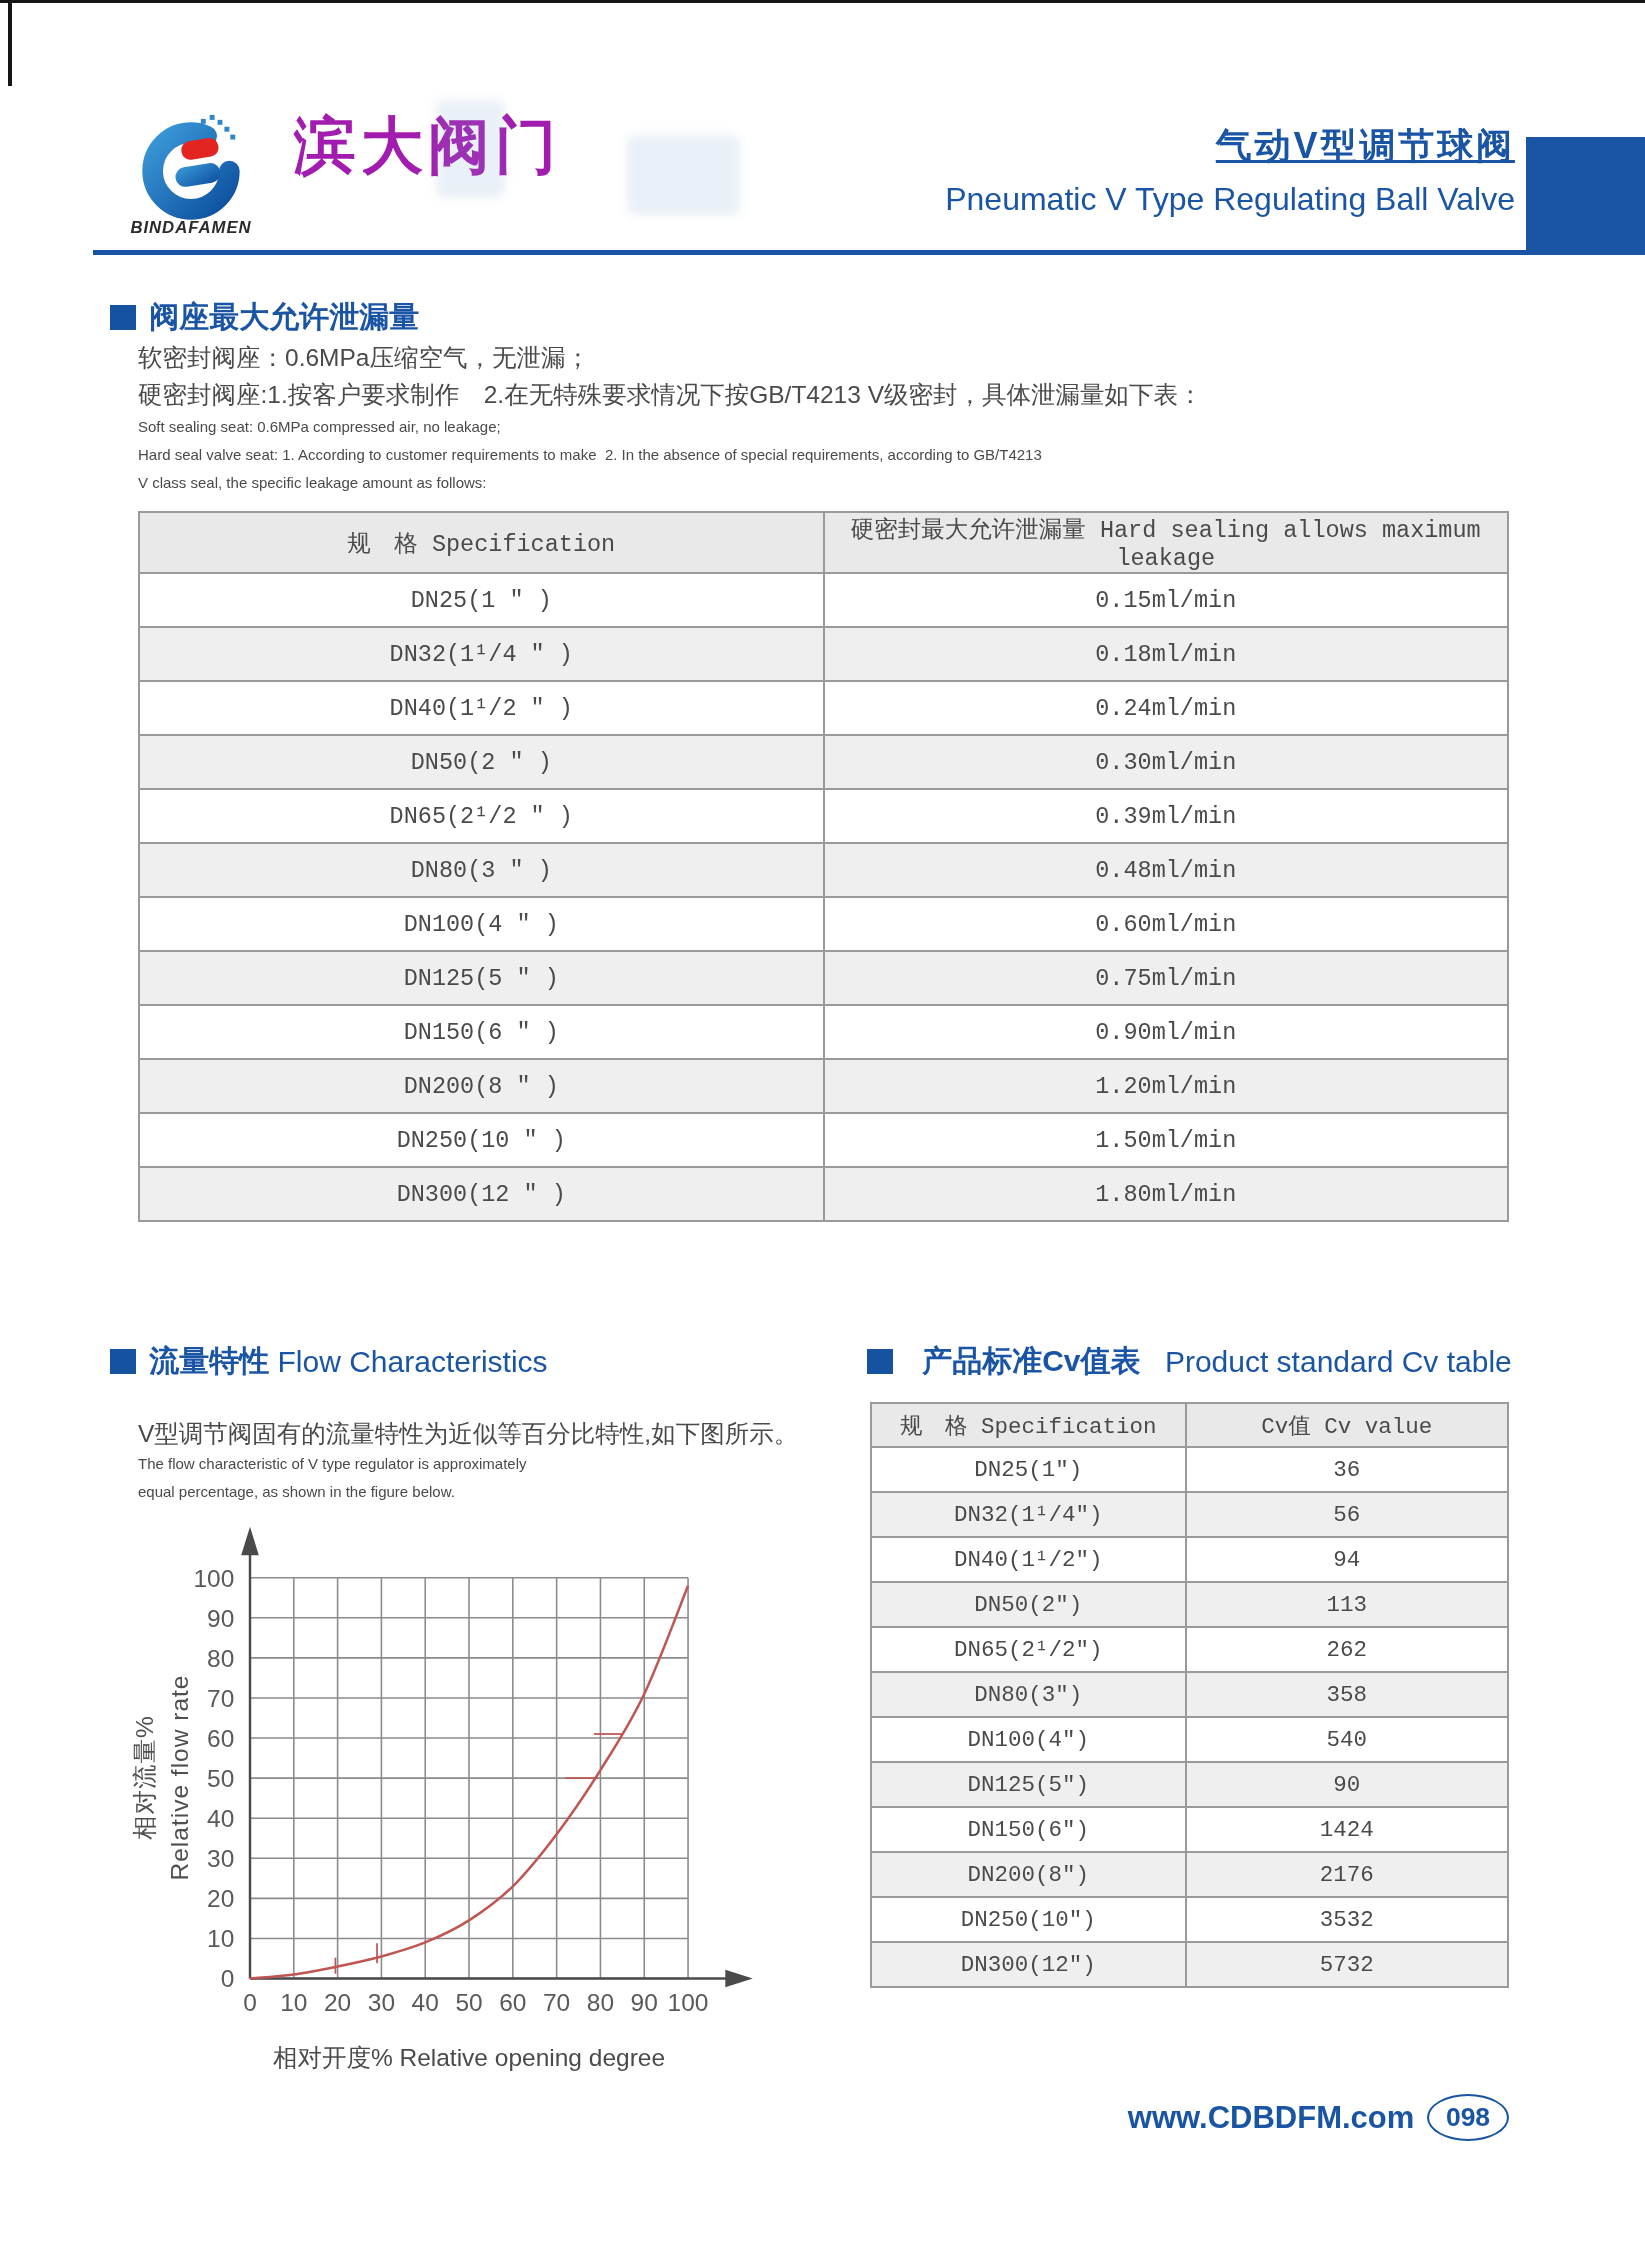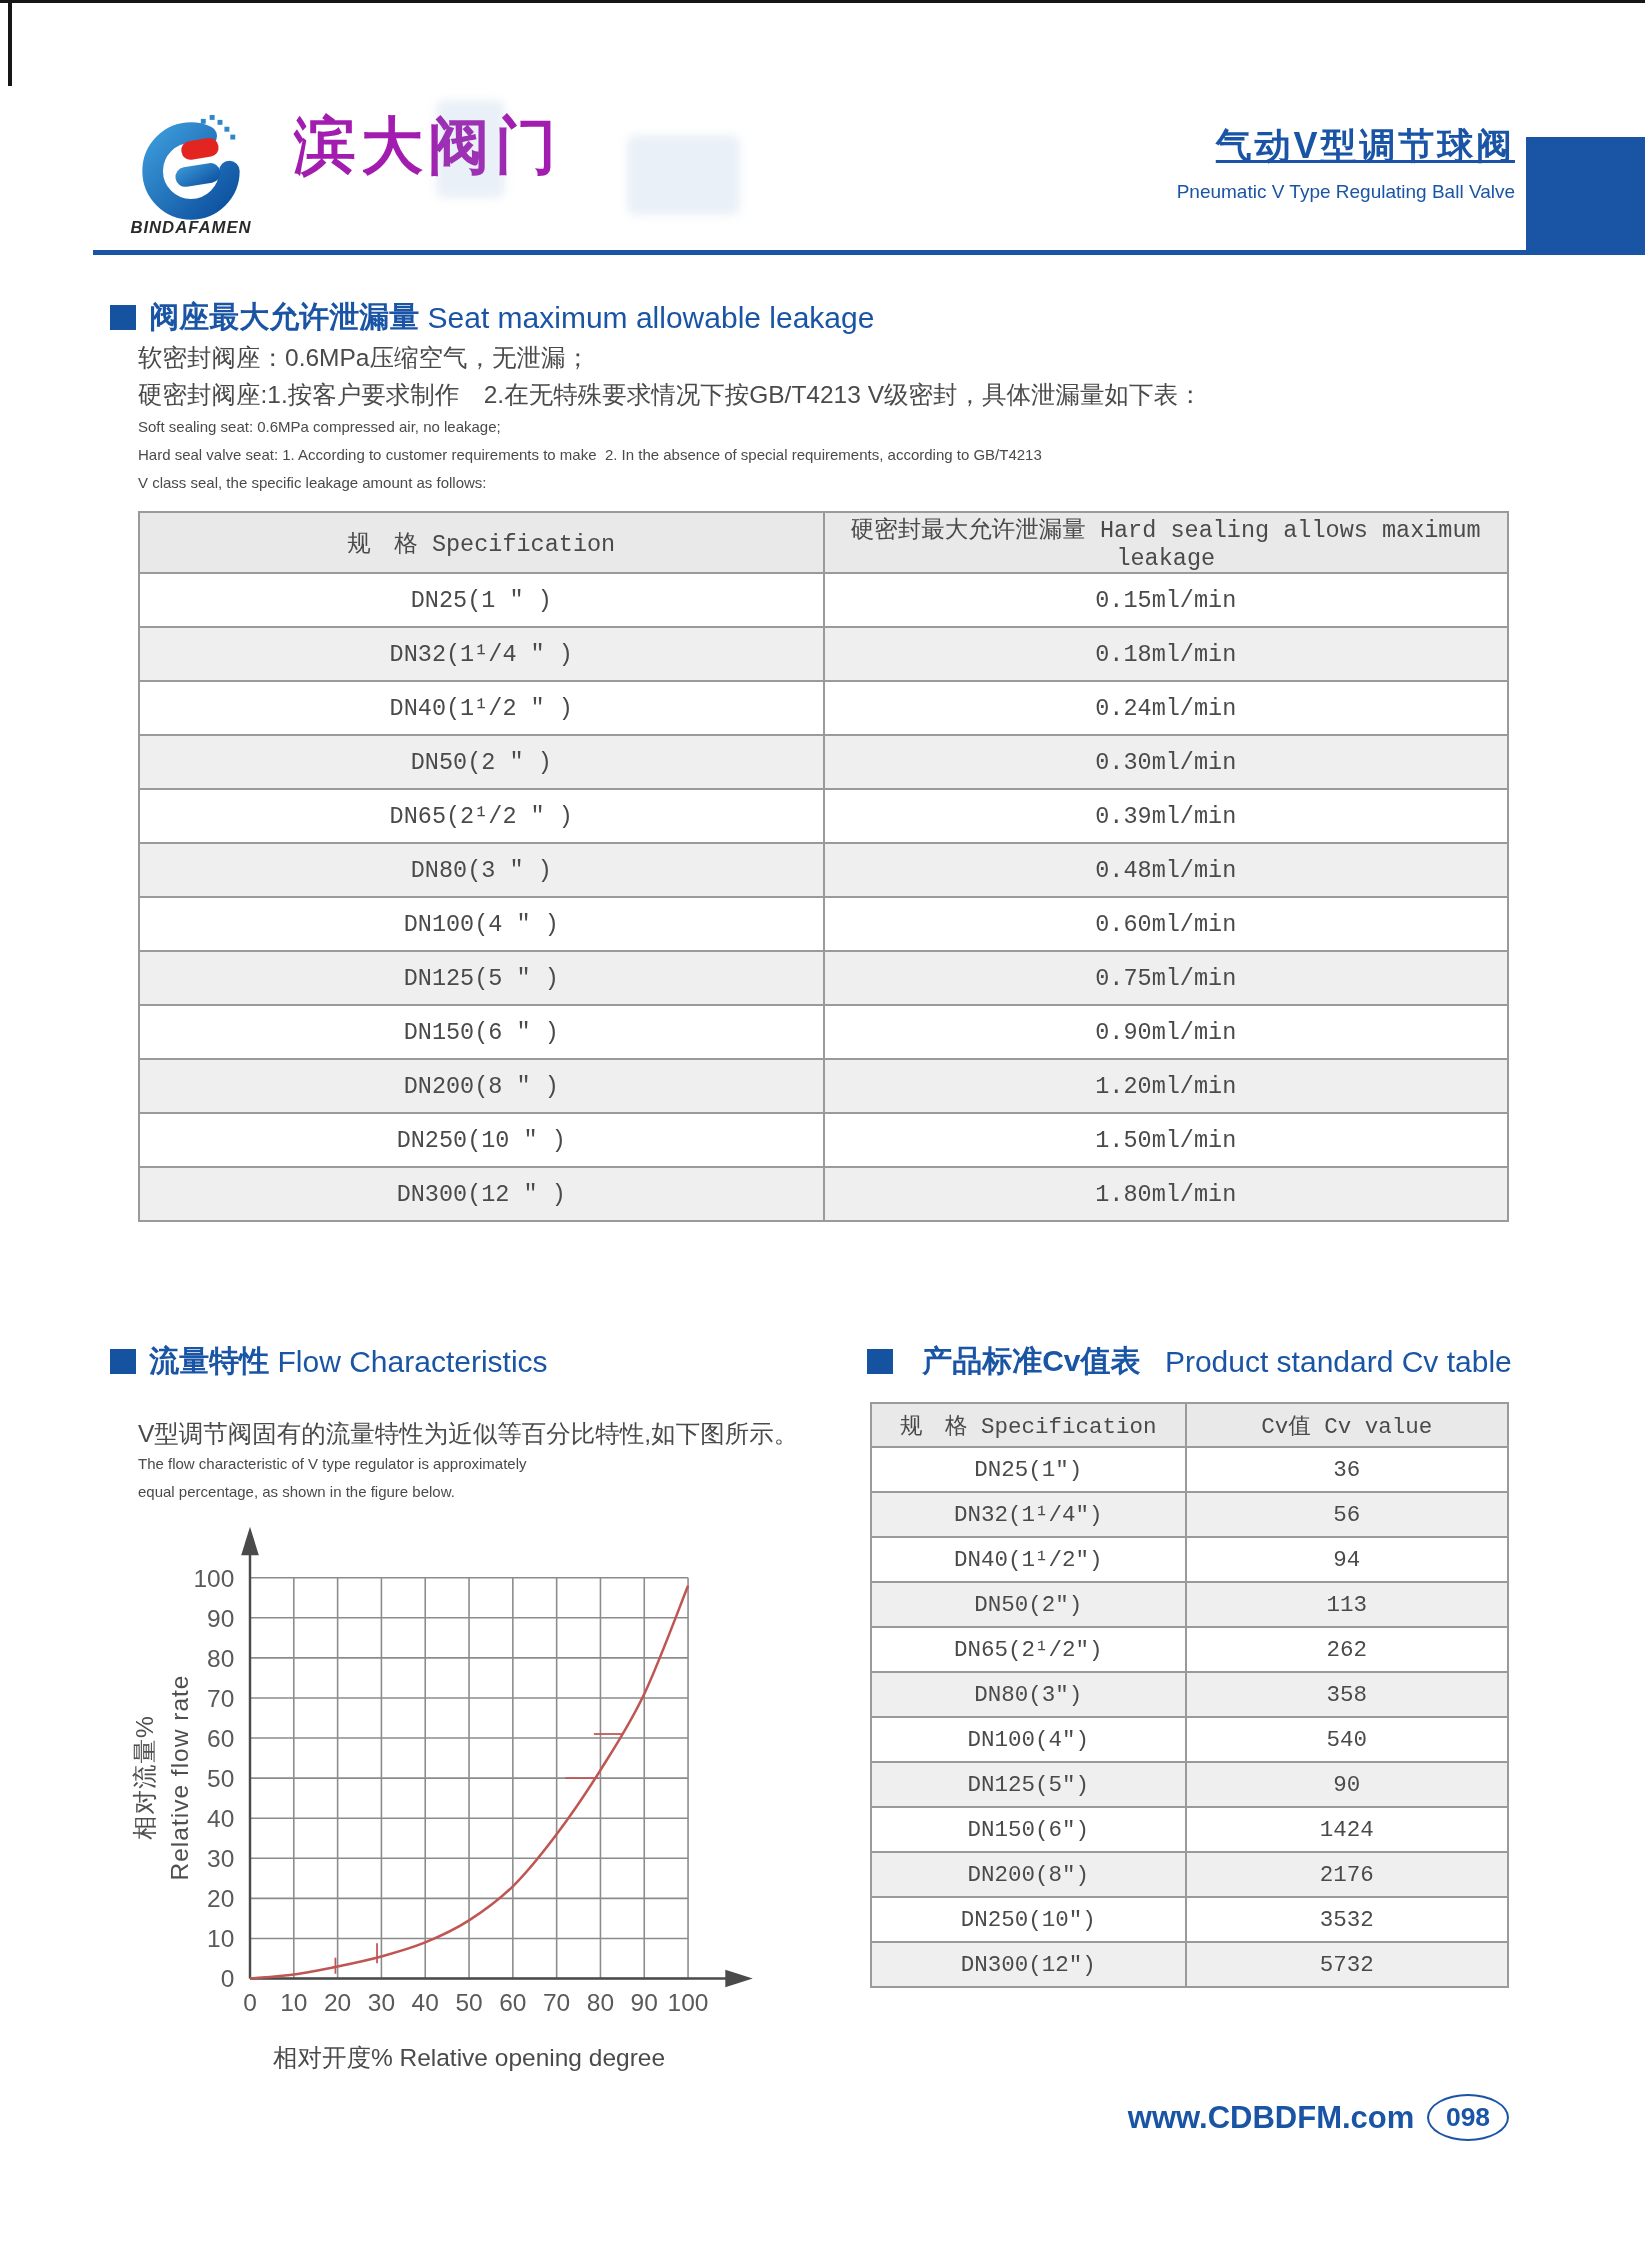--- a/index.html
+++ b/index.html
@@ -14,21 +14,21 @@
   #logo-svg{position:absolute;left:132px;top:110px;}
   #logo-caption{position:absolute;left:98px;top:218px;width:186px;text-align:center;
                 font-size:16.7px;font-weight:bold;font-style:italic;color:#2a2a2a;letter-spacing:1px;}
   #brand-cn{position:absolute;left:294px;top:104px;font-size:62px;font-weight:bold;
             color:#a21caf;letter-spacing:4.9px;}
   .wm{position:absolute;background:rgba(125,160,205,0.16);filter:blur(4.9px);border-radius:7.8px;}
   #wm1{left:436px;top:100px;width:69px;height:98px;}
   #wm2{left:627px;top:135px;width:113px;height:80px;}
   #titles{position:absolute;right:131px;top:122px;text-align:right;color:#1a55a5;}
   #title-cn{font-size:36px;font-weight:bold;letter-spacing:2.9px;text-decoration:underline;}
-  #title-en{font-size:19px;margin-top:9.8px;}
+  #title-en{font-size:32px;margin-top:9.8px;}
   #accent-block{position:absolute;right:0;top:137px;width:120px;height:118px;background:#1a55a5;}
   #header-rule{position:absolute;left:93px;top:250px;width:1433px;height:4.9px;background:#1a55a5;}
 
   
   .section-head{position:absolute;display:flex;align-items:center;color:#1a55a5;font-size:30px;}
   .section-head .sq{width:25.5px;height:25.5px;background:#1552a0;margin-right:13.7px;flex:none;}
   .section-head .cn{font-weight:bold;}
   .section-head .en{font-weight:normal;white-space:pre;}
   #sec-leakage{left:110px;top:297px;}
   #sec-flow{left:110px;top:1341px;}
@@ -101,21 +101,20 @@
   <div id="titles">
     <div id="title-cn">气动V型调节球阀</div>
     <div id="title-en">Pneumatic V Type Regulating Ball Valve</div>
   </div>
   <div id="accent-block"></div>
   <div id="header-rule"></div>
 
   <div class="section-head" id="sec-leakage">
     <span class="sq"></span>
     <span class="cn">阀座最大允许泄漏量</span>
-    <span class="en"> Seat maximum allowable leakage</span>
   </div>
 
   <div id="leakage-notes">
     <p class="pcn">软密封阀座：0.6MPa压缩空气，无泄漏；</p>
     <p class="pcn">硬密封阀座:1.按客户要求制作　2.在无特殊要求情况下按GB/T4213 V级密封，具体泄漏量如下表：</p>
     <p class="pen">Soft sealing seat: 0.6MPa compressed air, no leakage;</p>
     <p class="pen">Hard seal valve seat: 1. According to customer requirements to make  2. In the absence of special requirements, according to GB/T4213</p>
     <p class="pen">V class seal, the specific leakage amount as follows:</p>
   </div>
 

